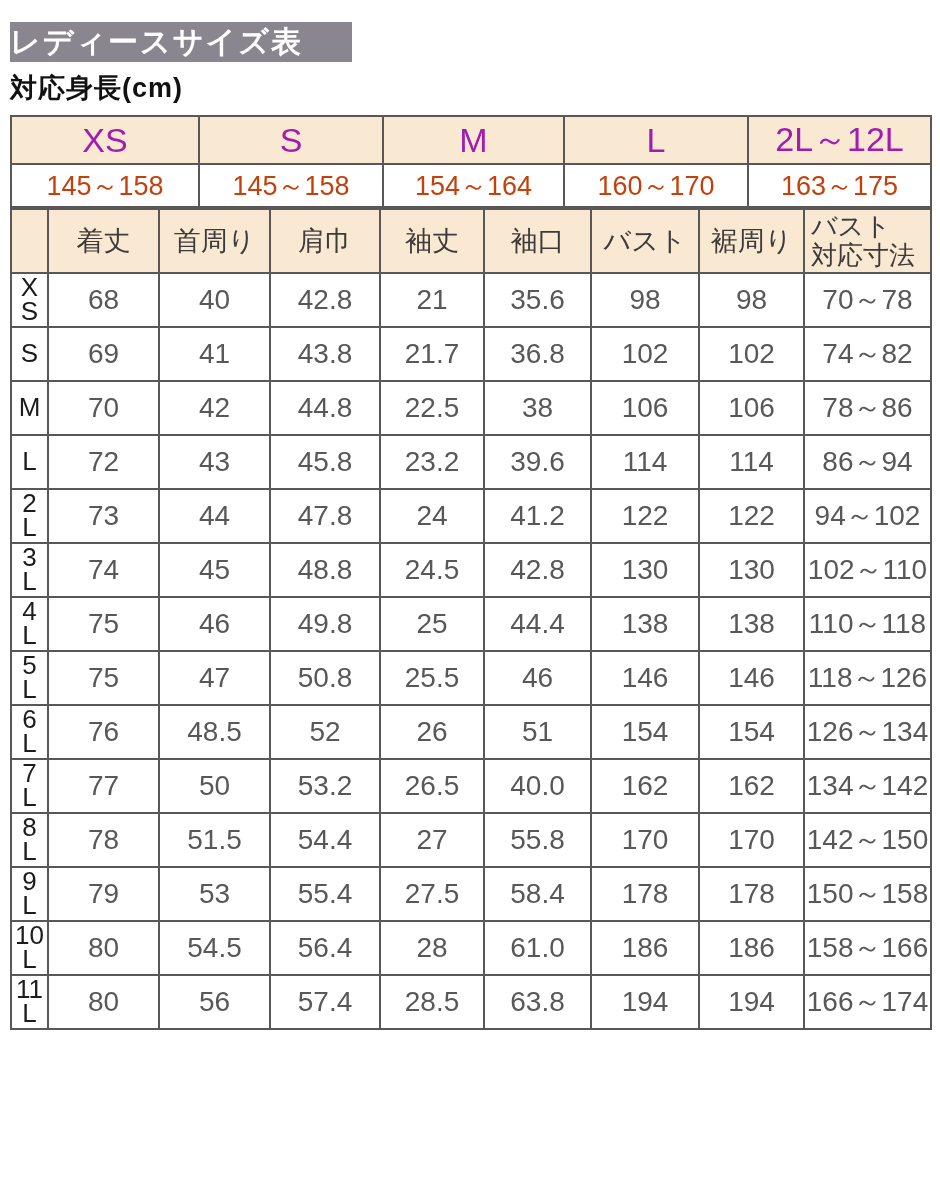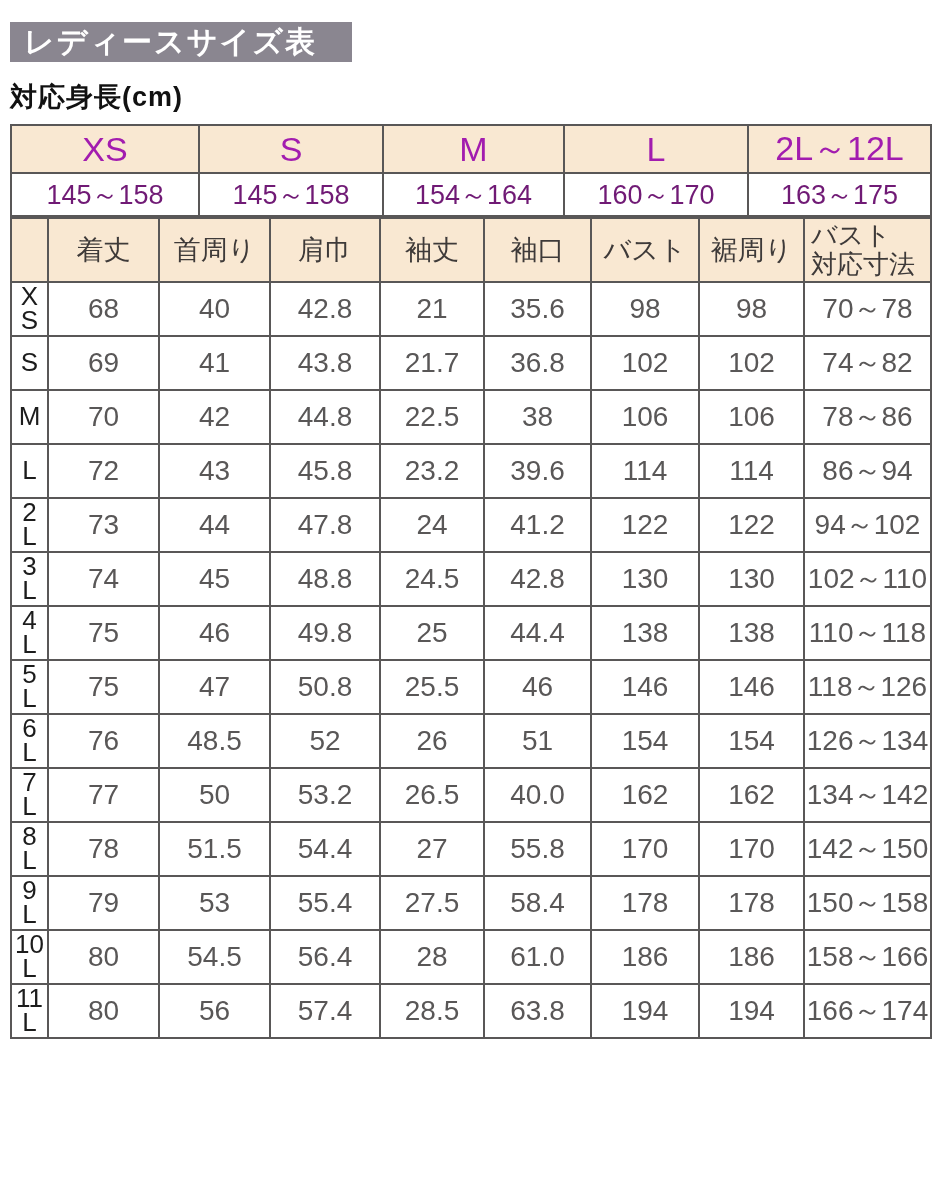--- a/index.html
+++ b/index.html
@@ -14,26 +14,26 @@
   .page { padding: 22px 10px 0 10px; }
 
   .title-bar {
     width: 342px;
     height: 40px;
     background: #8a8690;
     color: #ffffff;
     font-size: 30px;
     font-weight: bold;
     line-height: 40px;
-    padding-left: 14px;
+    padding-left: 0;
     letter-spacing: 2px;
   }
 
   .subtitle {
-    margin-top: 17px;
+    margin-top: 8px;
     font-size: 27px;
     font-weight: bold;
     color: #111111;
     letter-spacing: 1px;
   }
 
   table {
     border-collapse: collapse;
     width: 920px;
     table-layout: fixed;
@@ -51,21 +51,21 @@
     background: #f9e8d2;
     height: 34px;
     font-size: 34px;
     font-weight: normal;
     color: #a21caf;
   }
   .height-table td {
     background: #ffffff;
     height: 43px;
     font-size: 27px;
-    color: #701a75;
+    color: #c2410c;
   }
 
   
   .size-table { }
   .size-table thead th {
     background: #f9e8d2;
     height: 64px;
     font-size: 27px;
     font-weight: normal;
     color: #3e3a39;

